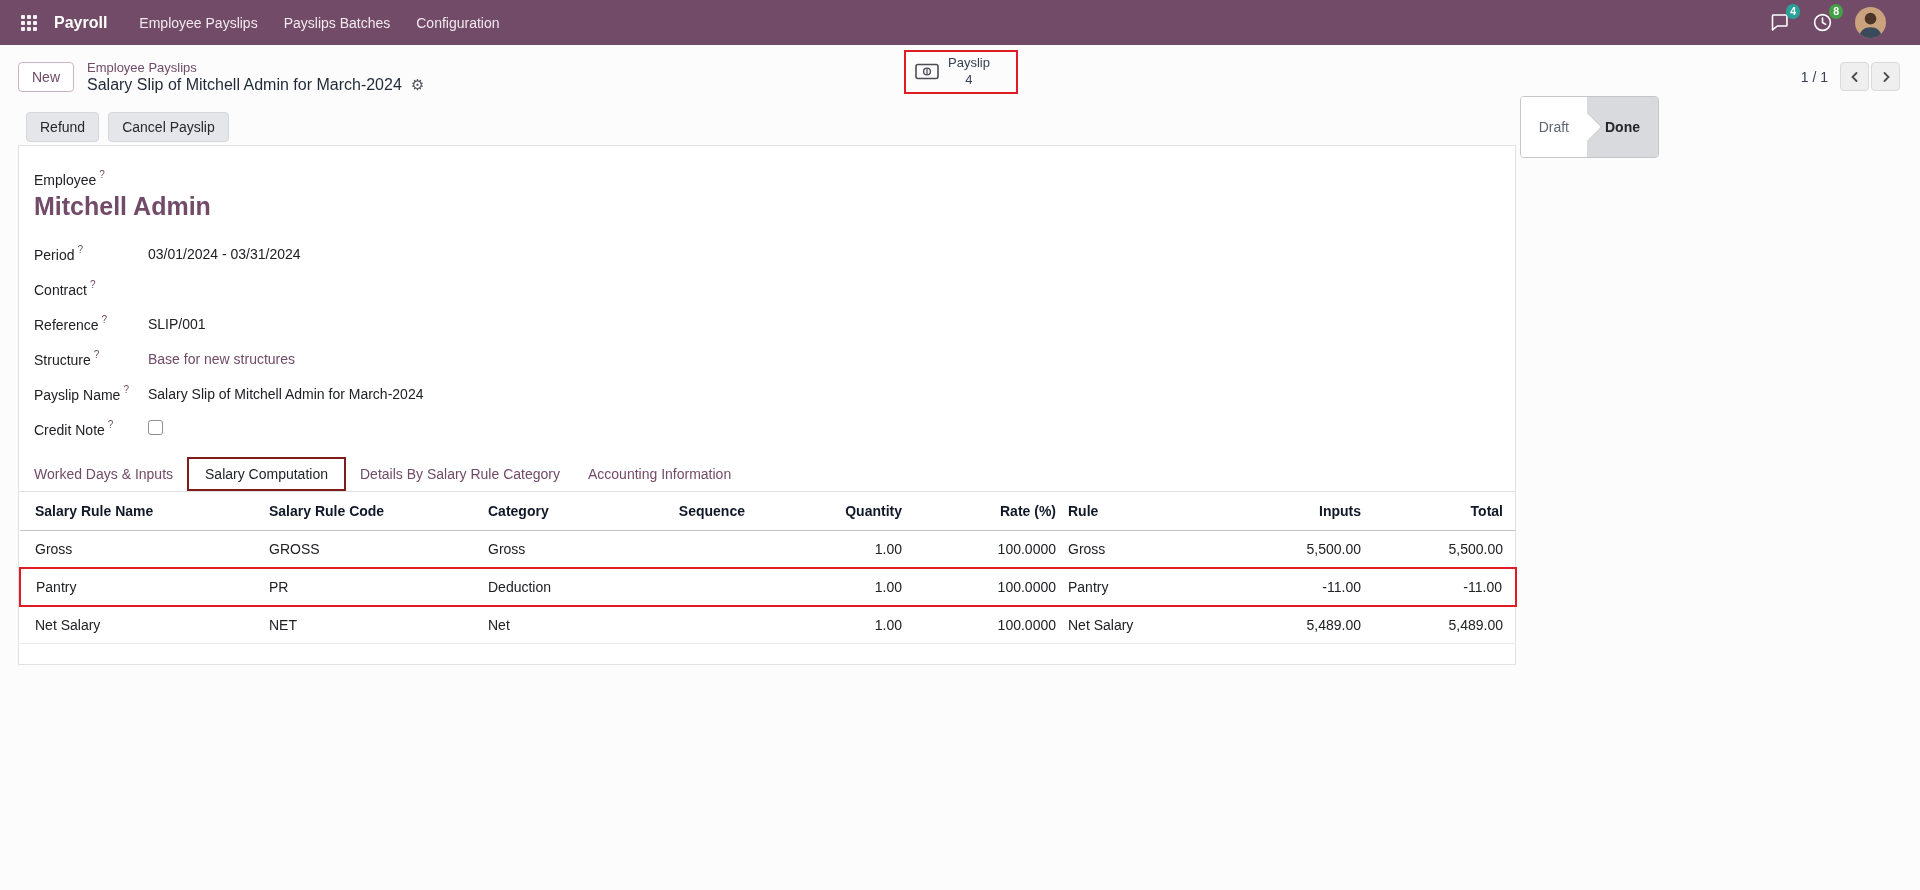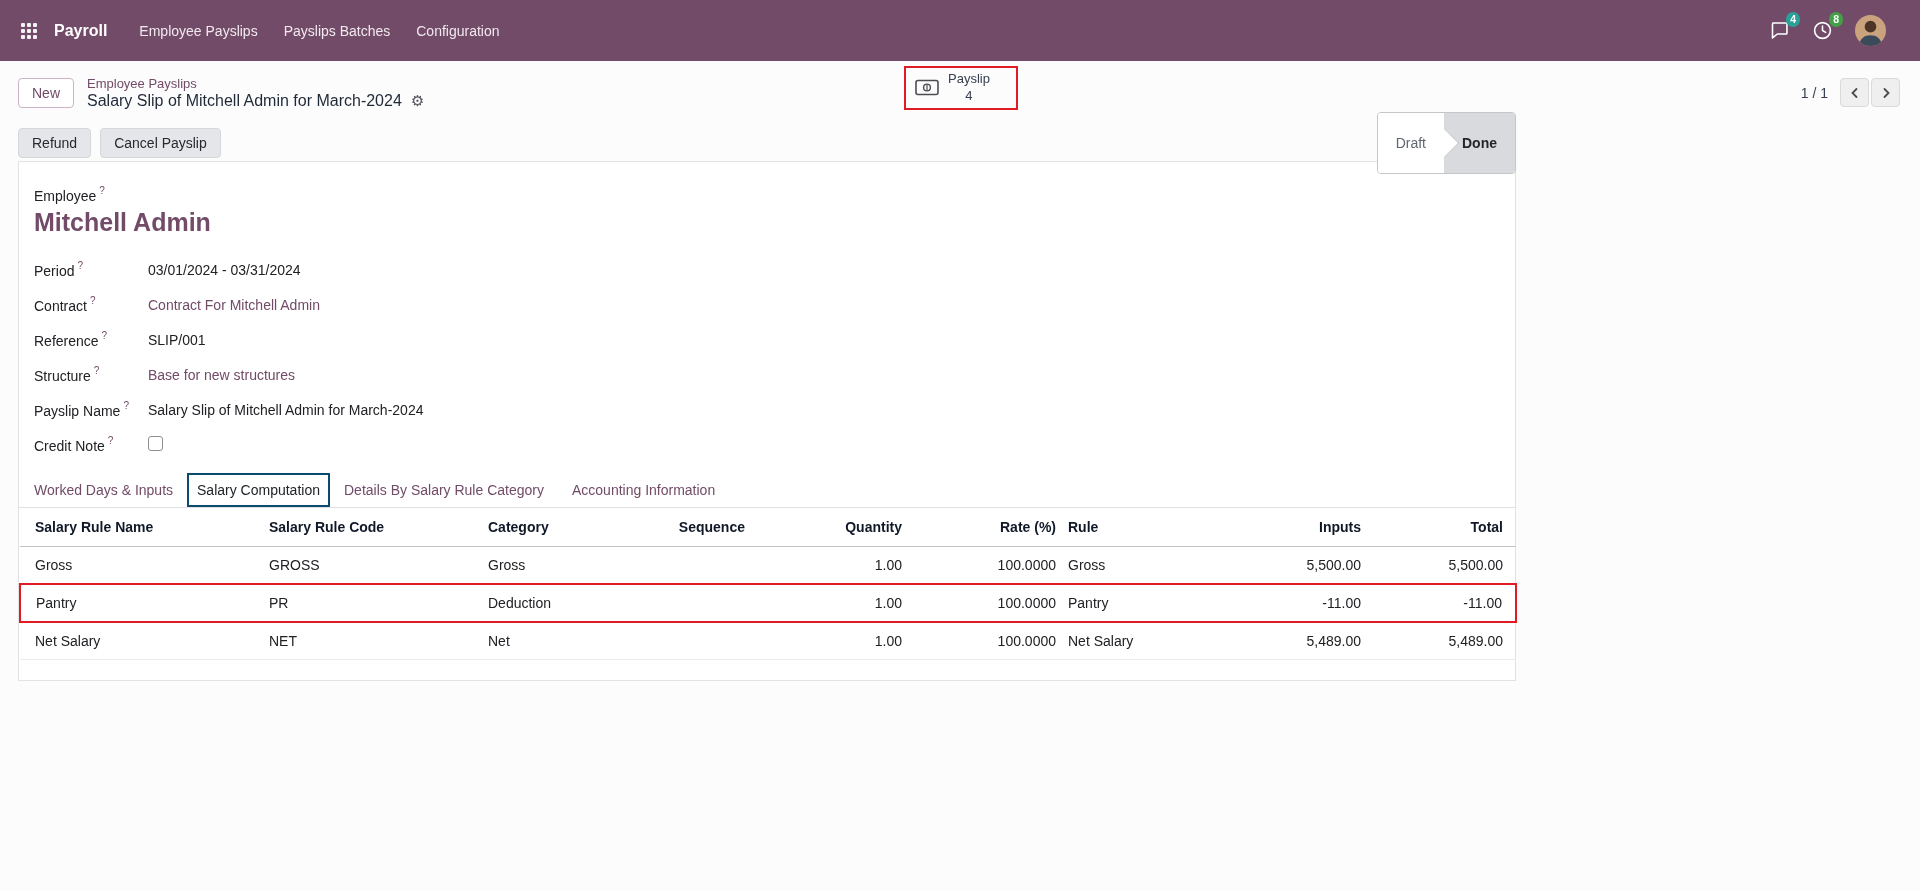--- a/index.html
+++ b/index.html
@@ -4,21 +4,21 @@
 <style>
   * { box-sizing: border-box; }
   html,body { margin:0; padding:0; }
   body {
     width:1920px; height:890px; overflow:hidden;
     background:#fcfcfc; color:#212529;
     font-family:"Liberation Sans", sans-serif;
   }
 
   
-  .navbar { height:61px; background:#714B67; display:flex; align-items:center; padding:0 18px 0 12px; }
+  .navbar { height:45px; background:#714B67; display:flex; align-items:center; padding:0 18px 0 12px; }
   .apps-btn { width:34px; height:34px; background:transparent; border:none; display:flex; align-items:center; justify-content:center; cursor:pointer; }
   .apps-grid { display:grid; grid-template-columns:repeat(3,4px); grid-template-rows:repeat(3,4px); gap:2px; }
   .apps-grid i { background:#fff; opacity:.92; border-radius:1px; }
   .app-name { color:#fff; font-weight:700; font-size:16px; margin:0 22px 0 8px; }
   .nav-menu { display:flex; gap:6px; }
   .nav-item { color:#f2e9ef; font-size:14px; padding:6px 10px; border-radius:4px; text-decoration:none; cursor:pointer; }
   .spacer { flex:1; }
   .systray { display:flex; align-items:center; gap:22px; margin-right:16px; }
   .systray-item { position:relative; display:flex; cursor:pointer; }
   .badge { position:absolute; top:-8px; right:-10px; min-width:10px; height:15px; padding:0 4px; border-radius:8px;
@@ -43,21 +43,21 @@
   .stat-label { font-size:13px; color:#374151; }
   .stat-value { font-size:13px; color:#374151; }
 
   .pager { margin-left:auto; display:flex; align-items:center; gap:12px; }
   .pager-text { font-size:14px; color:#374151; }
   .pager-btns { display:flex; gap:2px; }
   .pager-btn { width:29px; height:29px; border:1px solid #dadada; background:#efefef; border-radius:4px;
                display:flex; align-items:center; justify-content:center; cursor:pointer; }
 
   
-  .action-bar { width:1498px; margin-left:18px; height:37px; display:flex; align-items:center; gap:9px; }
+  .action-bar { width:1633px; margin-left:26px; height:37px; display:flex; align-items:center; gap:9px; }
   .btn-sec { background:#e4e6e9; border:1px solid #d5d7da; color:#26292e; font-size:14px; padding:6px 13px;
              border-radius:4px; cursor:pointer; font-family:inherit; }
   .statusbar { margin-left:auto; display:flex; border:1px solid #c4c6ca; border-radius:4px; background:#fff; overflow:hidden; }
   .step { position:relative; padding:22px 18px; font-size:14px; color:#5f6670; background:#fff; cursor:pointer; }
   .step.active { background:#D8DADD; color:#24262a; font-weight:600; }
   .step:not(:last-child)::after { content:""; position:absolute; top:50%; right:-10.5px; width:20px; height:20px;
       transform:translateY(-50%) rotate(45deg); background:#fff;
       border-top:1px solid #c4c6ca; border-right:1px solid #c4c6ca; z-index:1; }
 
   
@@ -69,21 +69,21 @@
   .frow { display:grid; grid-template-columns:114px 1fr; align-items:center; min-height:35px; }
   .fvalue { font-size:14px; color:#202124; }
   .fvalue.link { color:#714B67; cursor:pointer; text-decoration:none; }
   .checkbox { width:15px; height:15px; border:1.5px solid #8f8f8f; border-radius:3px; display:inline-block; background:#fff; cursor:pointer; }
 
   
   .tabs { display:flex; align-items:flex-end; padding:0 15px; margin-top:10px; border-bottom:1px solid #e0e0e0; }
   .tab { font-size:14px; color:#714B67; padding:9px 14px; cursor:pointer; white-space:nowrap; }
   .tab:first-child { padding-left:0; }
   .tab.active { color:#212529; }
-  .tab.annotated { border:2px solid #0c4a6e; padding:7px 8px; }
+  .tab.annotated { border:2px solid #7f1d1d; padding:7px 16px; }
 
   
   .grid-table { width:100%; border-collapse:collapse; table-layout:fixed; }
   .grid-table th { font-size:14px; font-weight:700; color:#101828; padding:11px 0; border-bottom:1px solid #c3c3c3; }
   .grid-table td { font-size:14px; color:#202124; padding:10px 0; border-bottom:1px solid #ebebeb; }
   .al { text-align:left; } .ar { text-align:right; }
   .grid-table th:first-child, .grid-table td:first-child { padding-left:15px; }
   .grid-table th:last-child,  .grid-table td:last-child  { padding-right:13px; }
   .grid-table th.rule-col, .grid-table td.rule-col { padding-left:12px; }
   .grid-table th.amount-col, .grid-table td.amount-col { padding-right:12px; }
@@ -194,21 +194,20 @@
       <span>Employee</span><sup class="help">?</sup>
     </div>
     <h1 class="employee-name">Mitchell Admin</h1>
 
     <div class="frow">
       <div class="field-label"><span>Period</span><sup class="help">?</sup></div>
       <div class="fvalue">03/01/2024 - 03/31/2024</div>
     </div>
     <div class="frow">
       <div class="field-label"><span>Contract</span><sup class="help">?</sup></div>
-      <a class="fvalue link">Contract For Mitchell Admin</a>
     </div>
     <div class="frow">
       <div class="field-label"><span>Reference</span><sup class="help">?</sup></div>
       <div class="fvalue">SLIP/001</div>
     </div>
     <div class="frow">
       <div class="field-label"><span>Structure</span><sup class="help">?</sup></div>
       <a class="fvalue link">Base for new structures</a>
     </div>
     <div class="frow">

